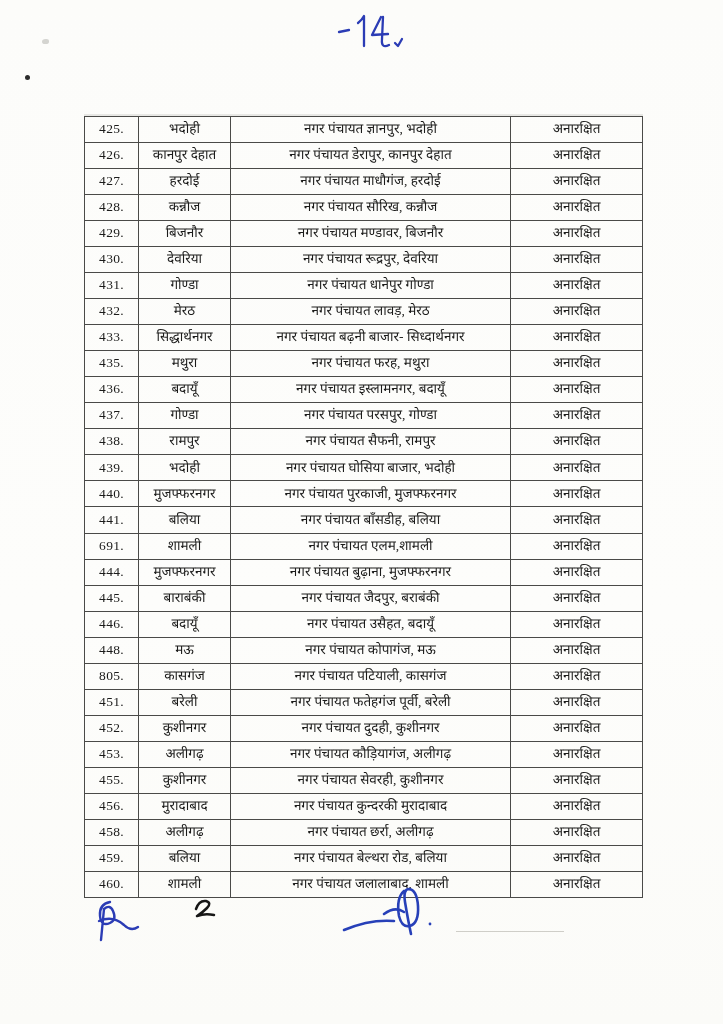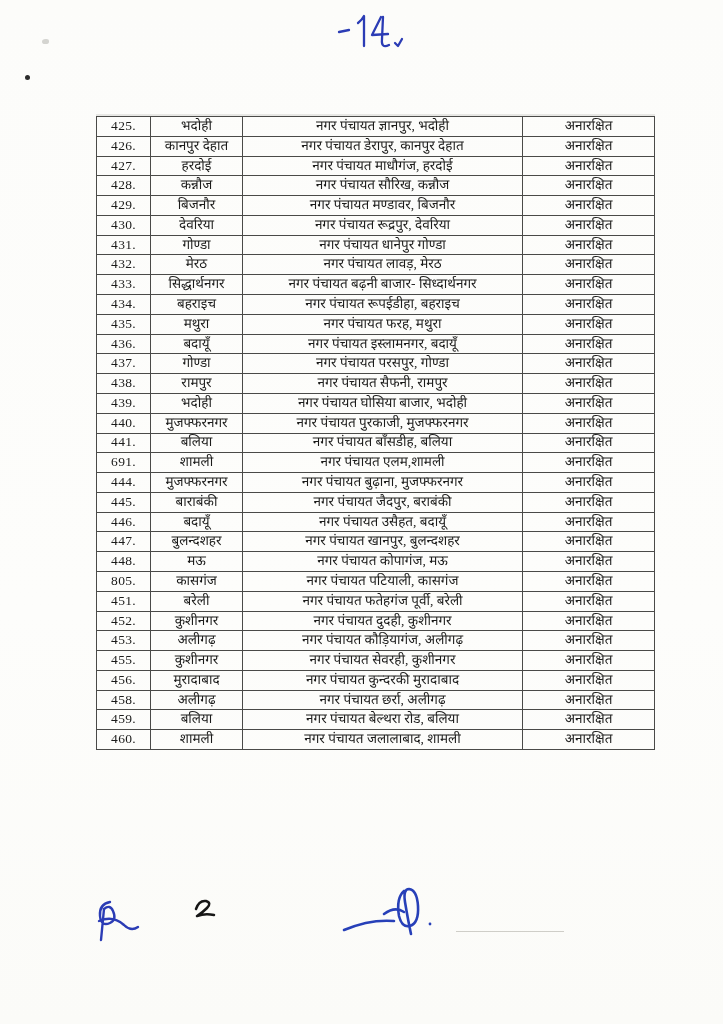--- a/index.html
+++ b/index.html
@@ -7,21 +7,21 @@
     width:723px;height:1024px;position:relative;overflow:hidden;
     background:#fdfdfb;
     font-family:"Liberation Serif","DejaVu Serif",serif;
   }
   .page{
     position:absolute;inset:0;
     background:linear-gradient(180deg,#fcfcfa 0%,#fdfdfb 60%,#fbfbf8 100%);
   }
   
   table.doc-table{
-    position:absolute;left:96px;top:116px;width:558px;height:634px;
+    position:absolute;left:84px;top:116px;width:558px;height:782px;
     border-collapse:collapse;table-layout:fixed;
     box-shadow:0 -2px 0 0 rgba(80,80,75,0.12);
   }
   table.doc-table td{
     border:1px solid #4a4a48;
     padding:0 2px;
     text-align:center;vertical-align:middle;
     font-size:13.5px;color:#1b1b1a;
     white-space:nowrap;overflow:hidden;
     line-height:1.1;
@@ -110,26 +110,20 @@
       <td class="c-name">नगर पंचायत लावड़, मेरठ</td>
       <td class="c-status">अनारक्षित</td>
     </tr>
         <tr>
       <td class="c-sn">433.</td>
       <td class="c-district">सिद्धार्थनगर</td>
       <td class="c-name">नगर पंचायत बढ़नी बाजार- सिध्दार्थनगर</td>
       <td class="c-status">अनारक्षित</td>
     </tr>
         <tr>
-      <td class="c-sn">434.</td>
-      <td class="c-district">बहराइच</td>
-      <td class="c-name">नगर पंचायत रूपईडीहा, बहराइच</td>
-      <td class="c-status">अनारक्षित</td>
-    </tr>
-        <tr>
       <td class="c-sn">435.</td>
       <td class="c-district">मथुरा</td>
       <td class="c-name">नगर पंचायत फरह, मथुरा</td>
       <td class="c-status">अनारक्षित</td>
     </tr>
         <tr>
       <td class="c-sn">436.</td>
       <td class="c-district">बदायूँ</td>
       <td class="c-name">नगर पंचायत इस्लामनगर, बदायूँ</td>
       <td class="c-status">अनारक्षित</td>
@@ -179,26 +173,20 @@
         <tr>
       <td class="c-sn">445.</td>
       <td class="c-district">बाराबंकी</td>
       <td class="c-name">नगर पंचायत जैदपुर, बराबंकी</td>
       <td class="c-status">अनारक्षित</td>
     </tr>
         <tr>
       <td class="c-sn">446.</td>
       <td class="c-district">बदायूँ</td>
       <td class="c-name">नगर पंचायत उसैहत, बदायूँ</td>
-      <td class="c-status">अनारक्षित</td>
-    </tr>
-        <tr>
-      <td class="c-sn">447.</td>
-      <td class="c-district">बुलन्दशहर</td>
-      <td class="c-name">नगर पंचायत खानपुर, बुलन्दशहर</td>
       <td class="c-status">अनारक्षित</td>
     </tr>
         <tr>
       <td class="c-sn">448.</td>
       <td class="c-district">मऊ</td>
       <td class="c-name">नगर पंचायत कोपागंज, मऊ</td>
       <td class="c-status">अनारक्षित</td>
     </tr>
         <tr>
       <td class="c-sn">805.</td>

